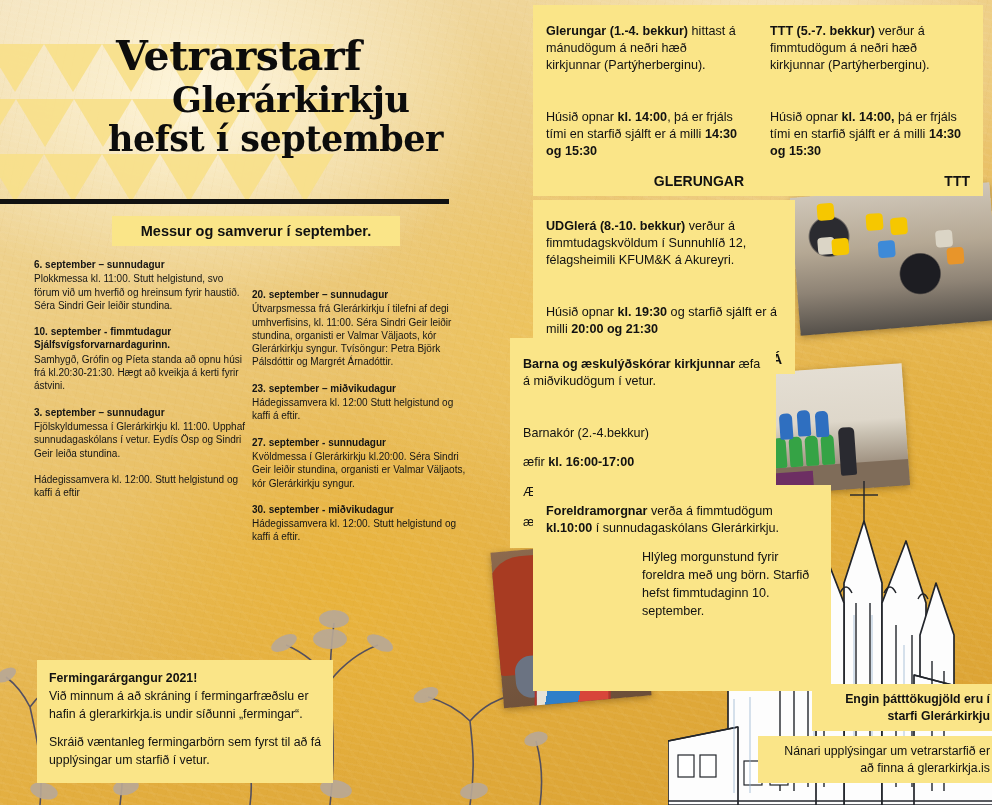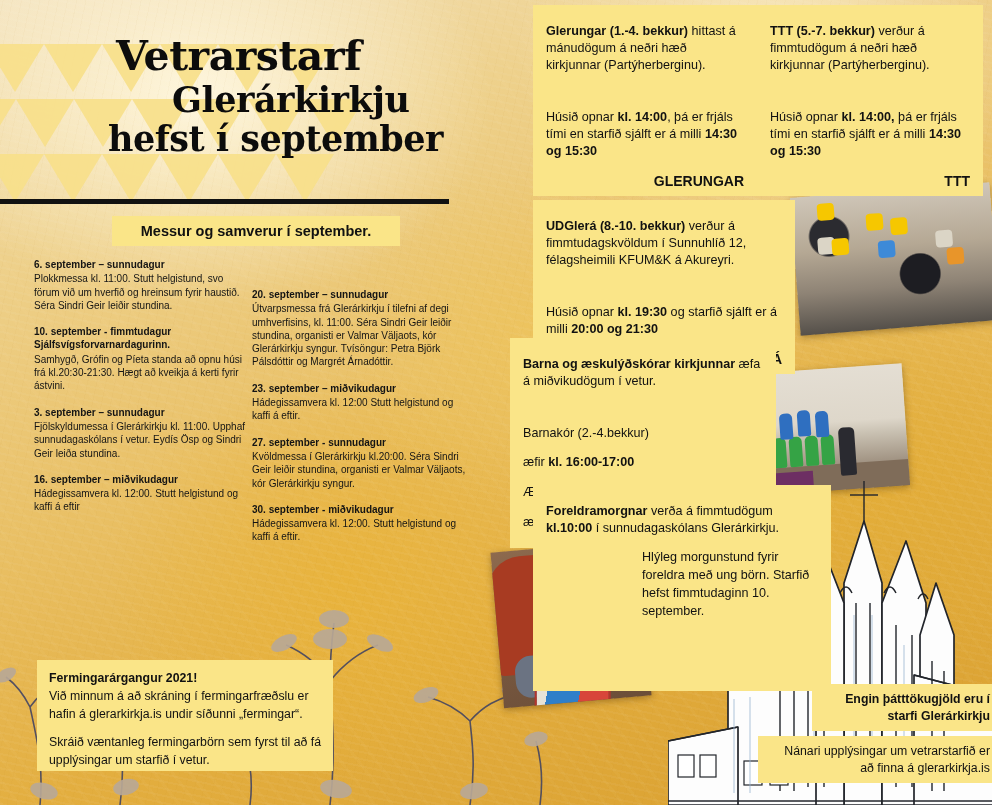--- a/index.html
+++ b/index.html
@@ -55,21 +55,21 @@
   
   .sched-col{position:absolute;font-size:10px;color:#141414;line-height:1.33;}
   #sched-left{left:34px;top:258px;width:212px;}
   #sched-right{left:252px;top:258px;width:218px;margin-top:30px;}
   .ev{margin-bottom:13px;}
   .ev .hd{font-weight:bold;display:block;margin-bottom:1px;}
   .ev .bd{display:block;}
 
   
   #ferming{
-    left:37px;top:660px;width:272px;padding:10px 12px 2px 12px;
+    left:37px;top:660px;width:272px;padding:10px 12px 14px 12px;
     font-size:12.3px;line-height:1.42;
   }
   #ferming .t{font-weight:bold;display:block;margin-bottom:1px;}
   #ferming .gap{display:block;height:11px;}
 
   
   .rbox{position:absolute;background:#fae588;color:#111;font-size:12.6px;line-height:1.35;padding:5px 13px;}
   .rbox .sig{display:block;text-align:right;font-weight:bold;font-size:14px;margin-top:7px;}
   .rbox .gap{display:block;height:10px;}
 
@@ -180,21 +180,20 @@
     </div>
     <div class="ev">
       <span class="hd">10. september - fimmtudagur Sjálfsvígsforvarnardagurinn.</span>
       <span class="bd">Samhygð, Grófin og Píeta standa að opnu húsi frá kl.20:30-21:30. Hægt að kveikja á kerti fyrir ástvini.</span>
     </div>
     <div class="ev">
       <span class="hd">3. september – sunnudagur</span>
       <span class="bd">Fjölskyldumessa í Glerárkirkju kl. 11:00. Upphaf sunnudagaskólans í vetur. Eydís Ösp og Sindri Geir leiða stundina.</span>
     </div>
     <div class="ev">
-      <span class="hd">16. september – miðvikudagur</span>
       <span class="bd">Hádegissamvera kl. 12:00. Stutt helgistund og kaffi á eftir</span>
     </div>
   </div>
 
   <div class="sched-col" id="sched-right">
     <div class="ev">
       <span class="hd">20. september – sunnudagur</span>
       <span class="bd">Útvarpsmessa frá Glerárkirkju í tilefni af degi umhverfisins, kl. 11:00. Séra Sindri Geir leiðir stundina, organisti er Valmar Väljaots, kór Glerárkirkju syngur. Tvísöngur: Petra Björk Pálsdóttir og Margrét Árnadóttir.</span>
     </div>
     <div class="ev">

